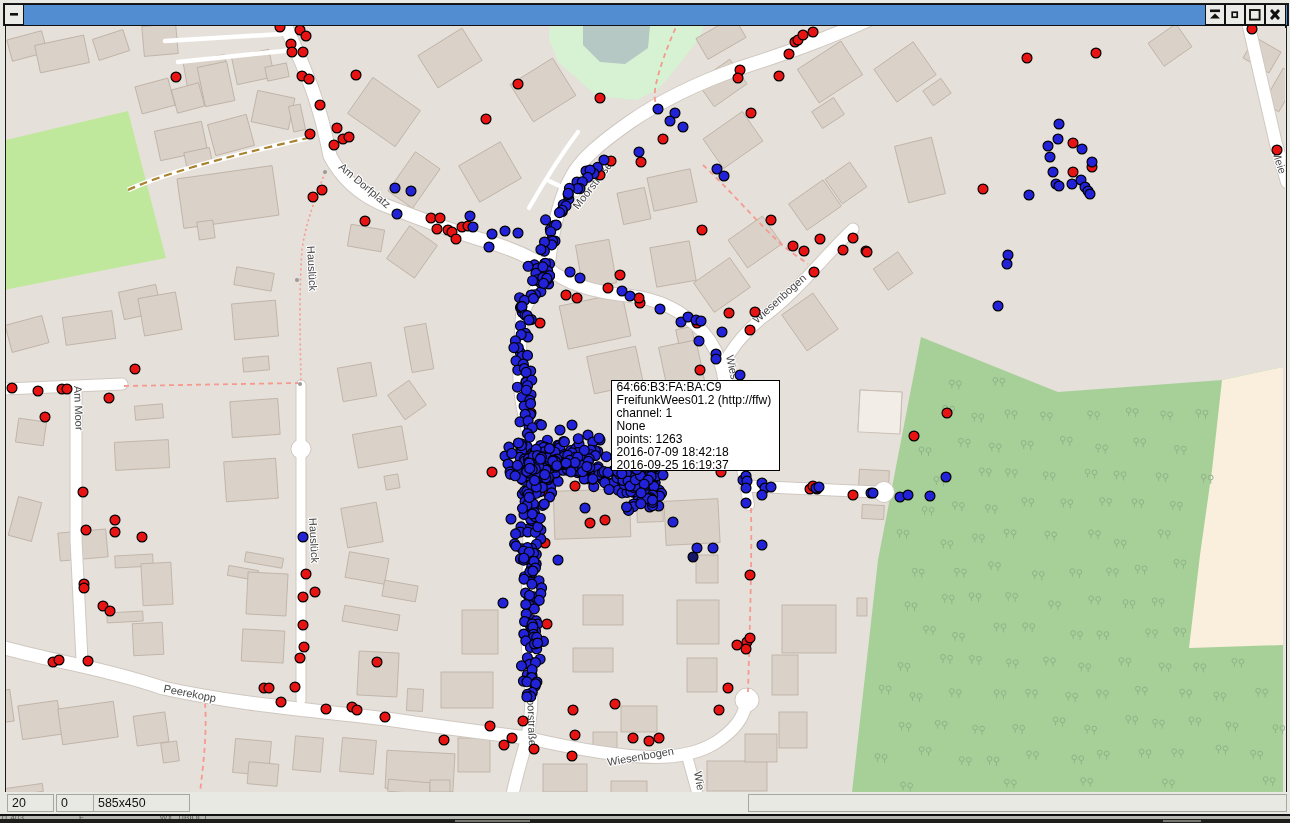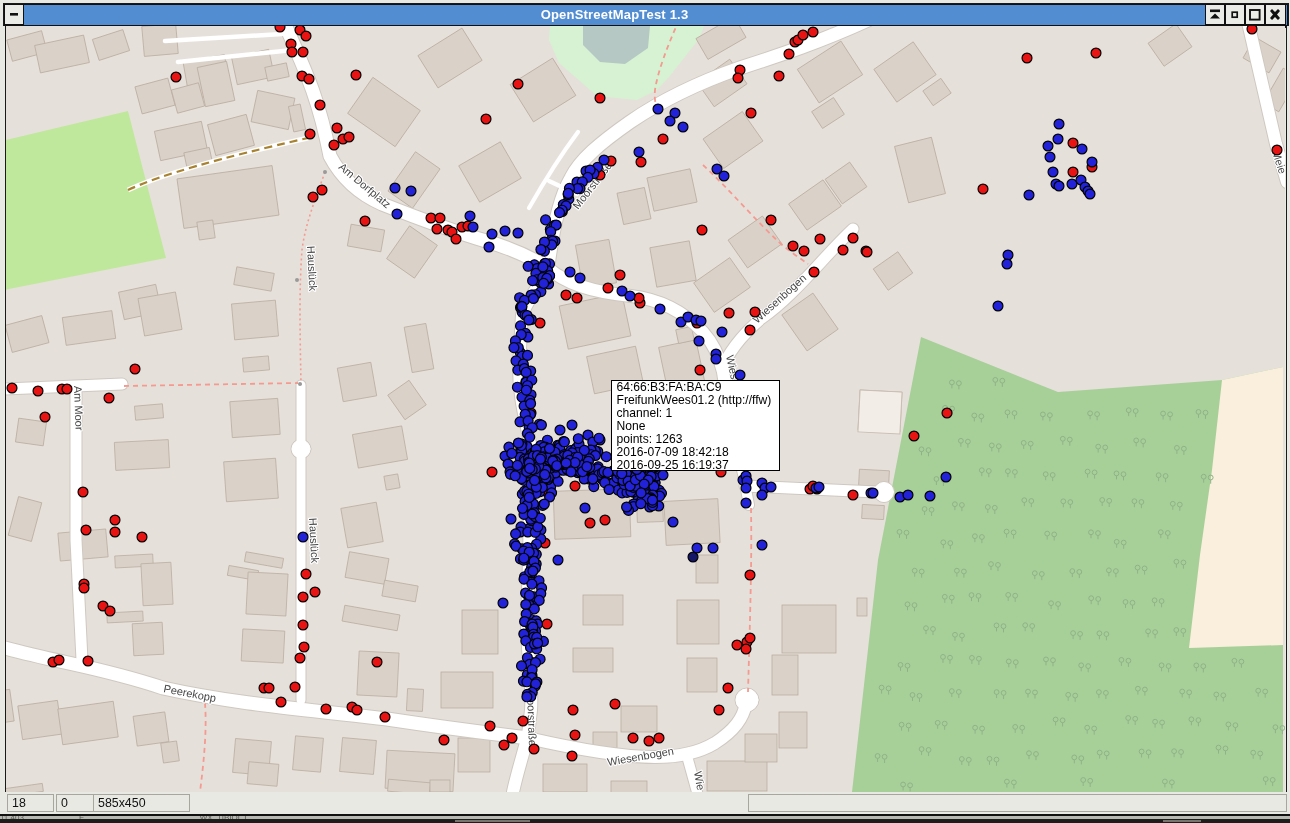--- a/index.html
+++ b/index.html
@@ -15,21 +15,20 @@
 #lt{position:absolute;left:0;top:26px;width:5px;height:766px;background:#e9e9e4;border-right:1.5px solid #1a1a1a}
 svg text{font-family:"Liberation Sans",sans-serif}
 </style><style>.r{fill:#e81313;stroke:#000;stroke-width:1.2}.b{fill:#2222d8;stroke:#000;stroke-width:1.2}.k{fill:#15156a;stroke:#000;stroke-width:1.2}</style></head><body>
 <div id="win">
 <div id="tbx"></div>
 <div id="tb"></div>
 <div style="position:absolute;left:3px;top:25px;width:1284px;height:1.3px;background:#111"></div>
 <div class="btn" style="left:4px"><svg width="18" height="19">
         <rect x="5" y="8" width="8" height="2.6" fill="#111"></rect>
       </svg></div>
-<div id="ttl">OpenStreetMapTest 1.3</div>
 <div class="btn" style="left:1205px"><svg width="18" height="19">
         <rect x="4" y="4.5" width="10" height="2.6" fill="#111"></rect>
         <path d="M9,8.5 L14,13.5 L4,13.5 Z" fill="#111"></path>
       </svg></div>
 <div class="btn" style="left:1225px"><svg width="18" height="19">
         <rect x="6.2" y="7.2" width="5" height="5" fill="none" stroke="#111" stroke-width="1.7"></rect>
       </svg></div>
 <div class="btn" style="left:1245px"><svg width="18" height="19">
         <rect x="4" y="5" width="9.6" height="9.6" fill="none" stroke="#111" stroke-width="1.9"></rect>
       </svg></div>
@@ -1151,25 +1150,25 @@
       <rect x="611.5" y="380.5" width="168" height="90" fill="#fff" stroke="#000" stroke-width="1"></rect>
       <text x="616.5" y="391.3" font-size="12.1" fill="#000">64:66:B3:FA:BA:C9</text>
       <text x="616.5" y="404.2" font-size="12.1" fill="#000">FreifunkWees01.2 (http://ffw)</text>
       <text x="616.5" y="417.2" font-size="12.1" fill="#000">channel: 1</text>
       <text x="616.5" y="430.1" font-size="12.1" fill="#000">None</text>
       <text x="616.5" y="443.1" font-size="12.1" fill="#000">points: 1263</text>
       <text x="616.5" y="456.1" font-size="12.1" fill="#000">2016-07-09 18:42:18</text>
       <text x="616.5" y="469.0" font-size="12.1" fill="#000">2016-09-25 16:19:37</text>
     </svg>
 <div id="sb">
-<div class="cell" style="left:2px;width:41px">18</div>
+<div class="cell" style="left:2px;width:41px">20</div>
 <div class="cell" style="left:51px;width:43px">0</div>
 <div class="cell" style="left:88px;width:91px">585x450</div>
 <div class="cell" style="left:743px;width:533px"></div>
 </div>
 <div id="lt"></div>
     <div id="rt"></div>
 <div id="b1"></div>
-    <div id="b2"><span style="">11 403</span><span style="margin-left:55px">F</span><span style="margin-left:116px">WX, TIBIOL I</span></div>
+    <div id="b2"><span style="">11 403</span><span style="margin-left:55px">F</span><span style="margin-left:76px">WX, TIBIOL I</span></div>
     <div id="b3">
       <span style="position:absolute;left:455px;top:1px;width:75px;height:2px;background:#76766e"></span>
       <span style="position:absolute;left:1163px;top:1px;width:38px;height:2px;background:#76766e"></span>
     </div>
 </div>
 </body></html>

